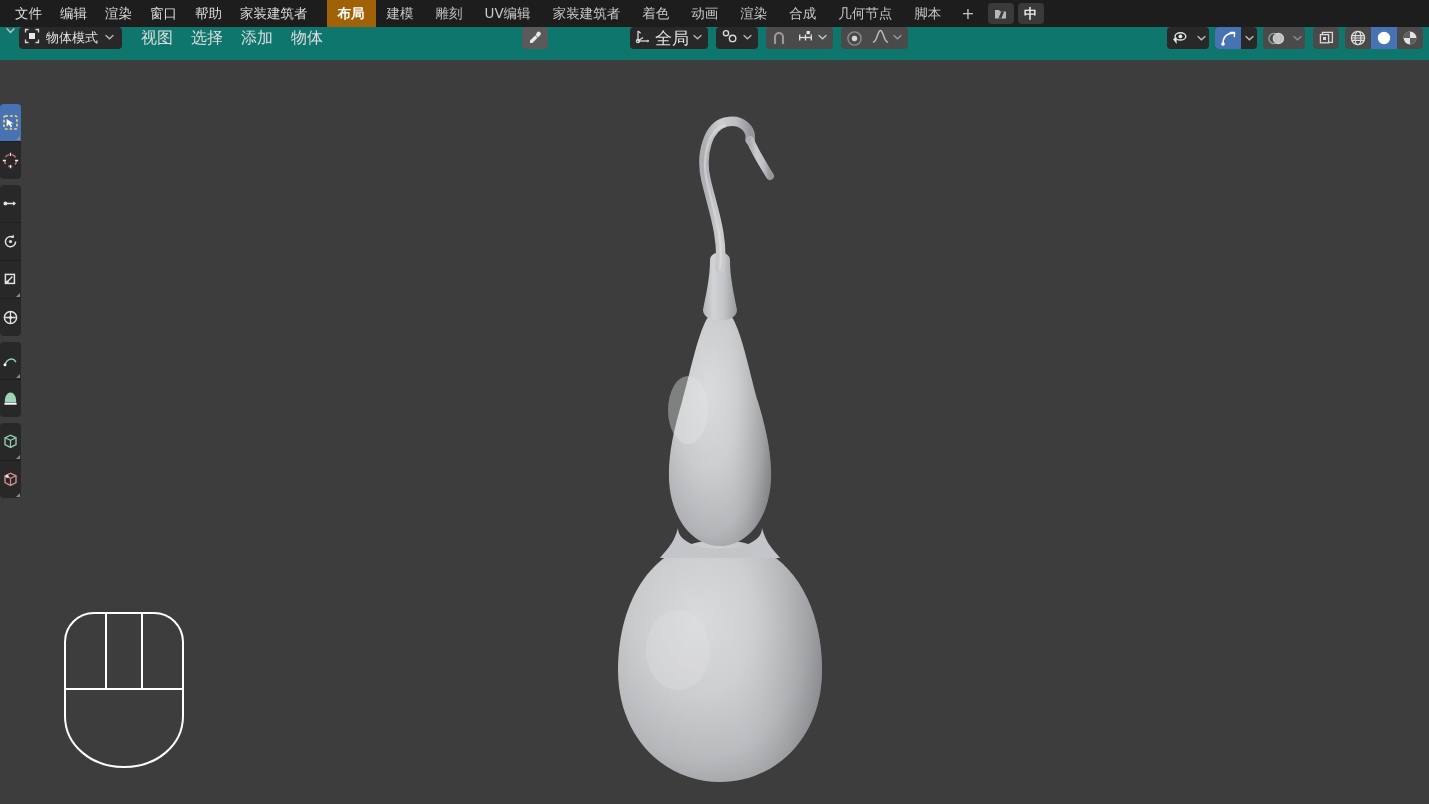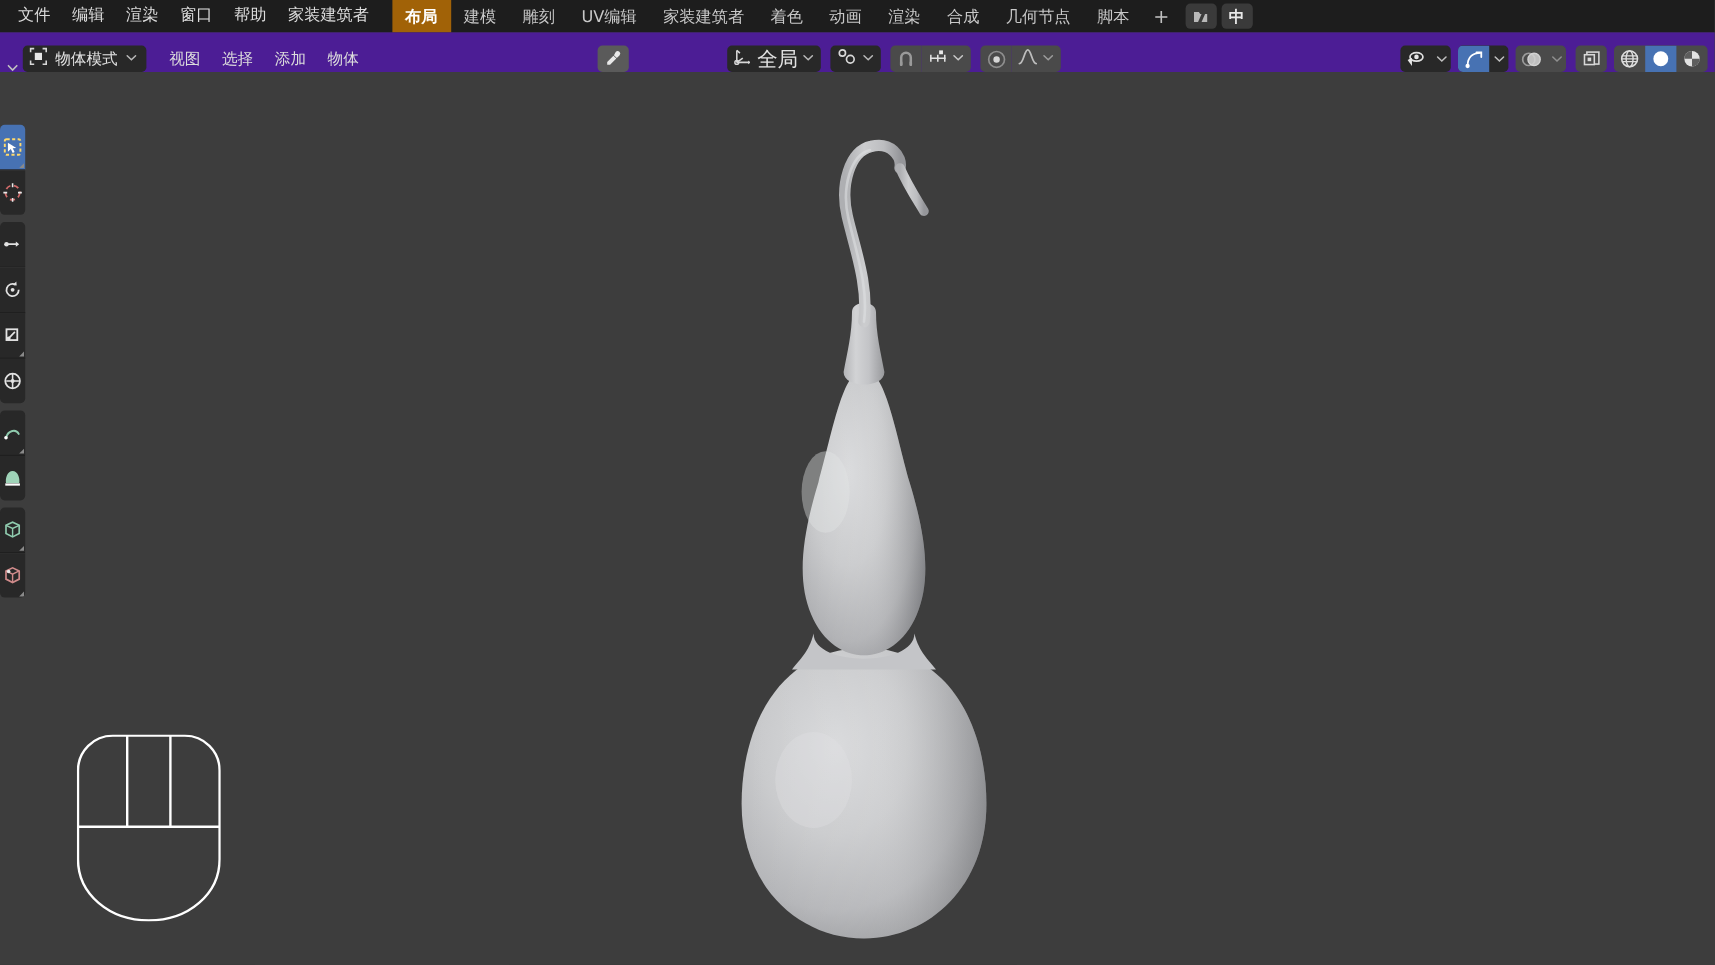--- a/index.html
+++ b/index.html
@@ -96,23 +96,23 @@
     font-size: 13px;
     font-weight: bold;
   }
 
   
   .headerbar {
     position: absolute;
     left: 0; top: 27px;
     width: 1429px;
     height: 33px;
-    background: #4c1d95;
-    display: flex;
-    align-items: flex-end;
+    background: #0f766e;
+    display: flex;
+    align-items: flex-start;
     box-sizing: border-box;
     padding: 0 6px;
   }
   .hb-editor-chevron {
     color: #c0c0c0;
     font-size: 9px;
     padding: 0 4px 0 0;
     display: flex;
     align-items: center;
     cursor: default;
@@ -128,21 +128,21 @@
     margin-right: 10px;
     cursor: default;
   }
   .mode-select .lbl {
     color: #e2e2e2;
     font-size: 13px;
     white-space: nowrap;
   }
   .hb-menu {
     color: #dcdcdc;
-    font-size: 13px;
+    font-size: 16px;
     padding: 0 9px;
     height: 22px;
     display: flex;
     align-items: center;
     border-radius: 3px;
     white-space: nowrap;
     cursor: default;
   }
 
   .hb-spacer { flex: 1 1 auto; }

